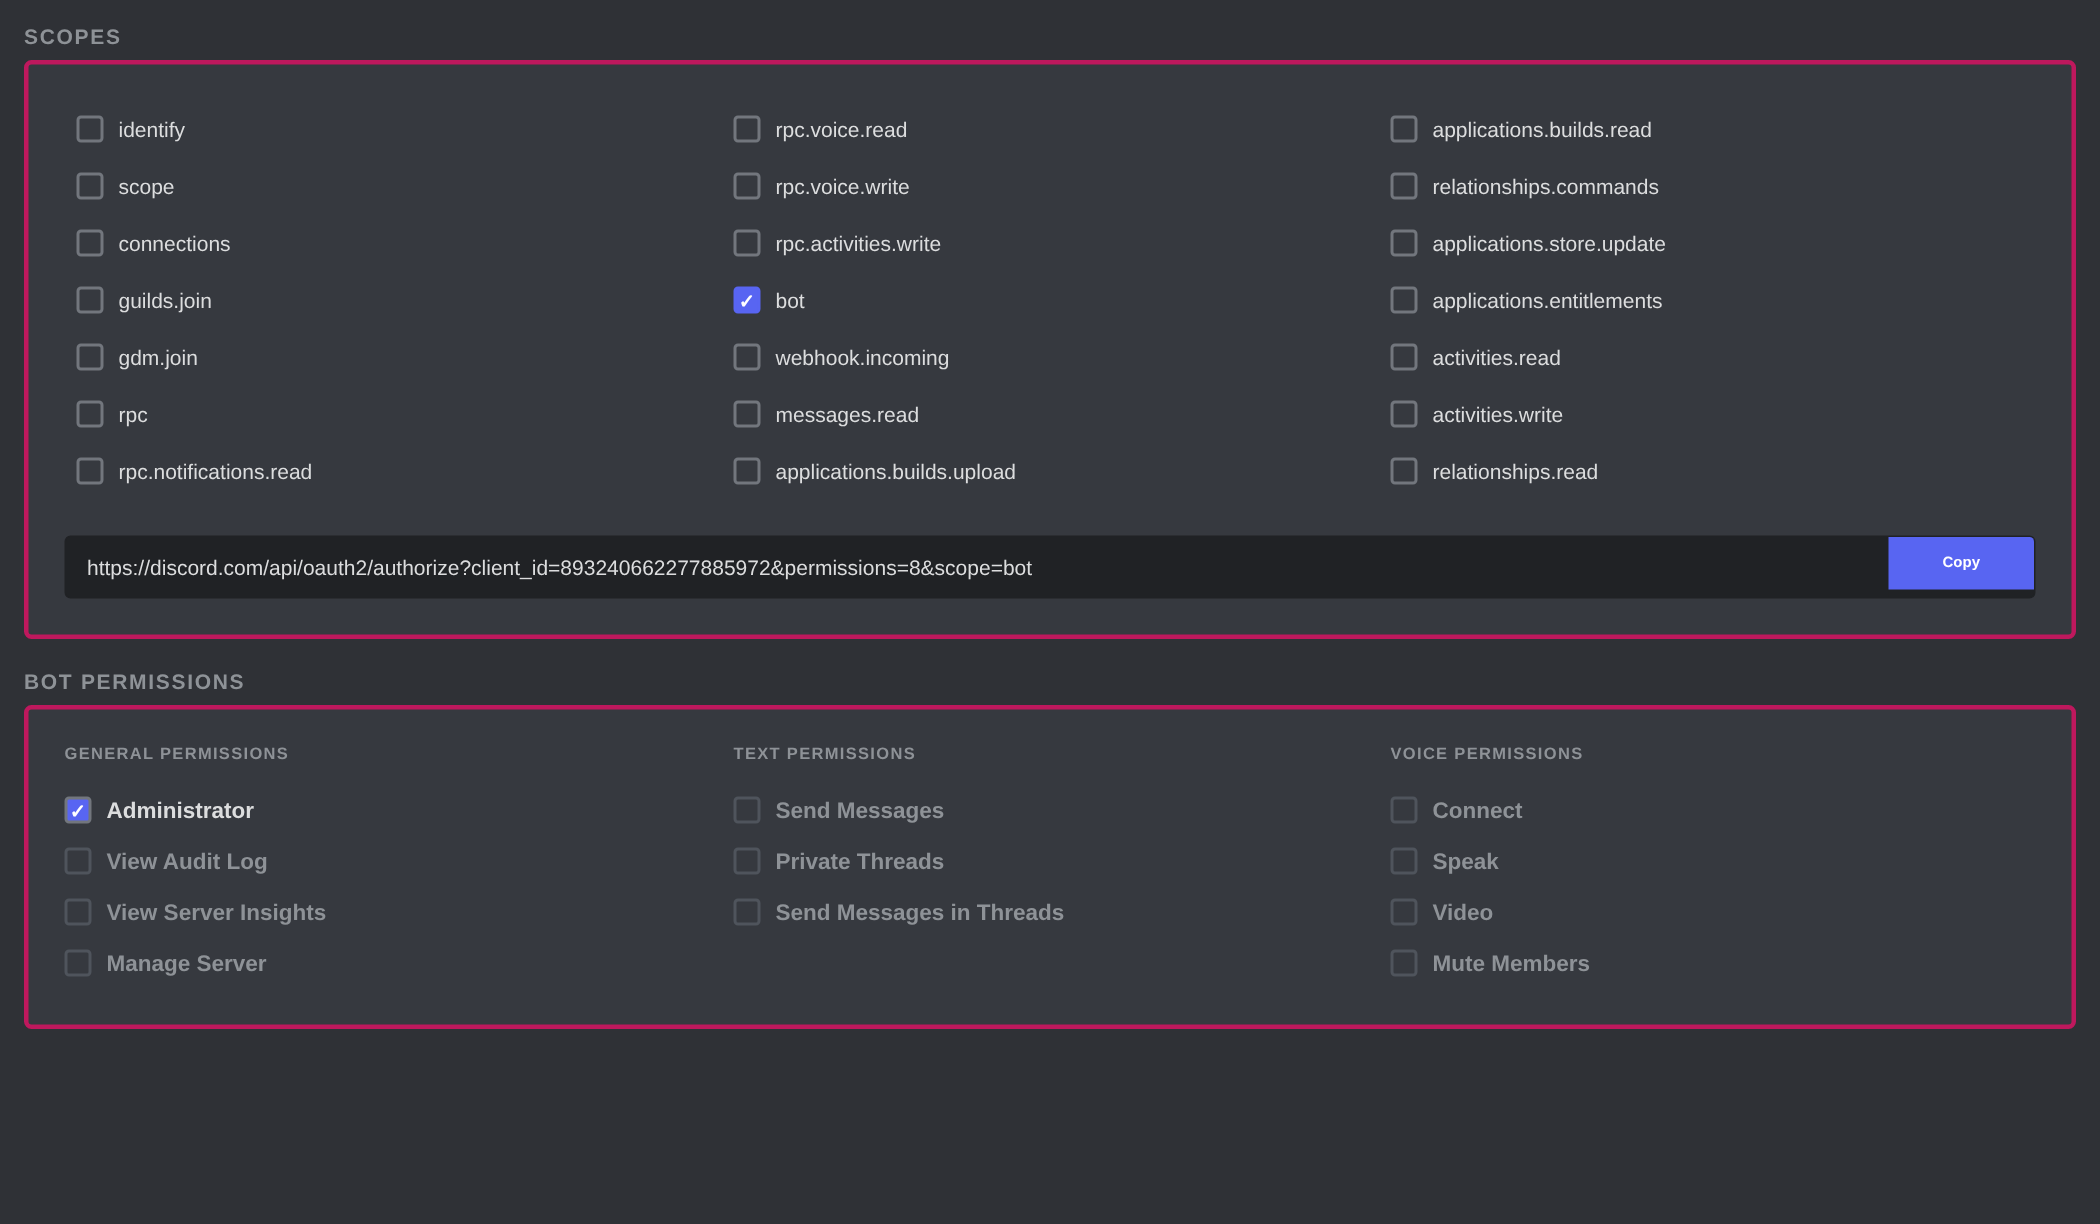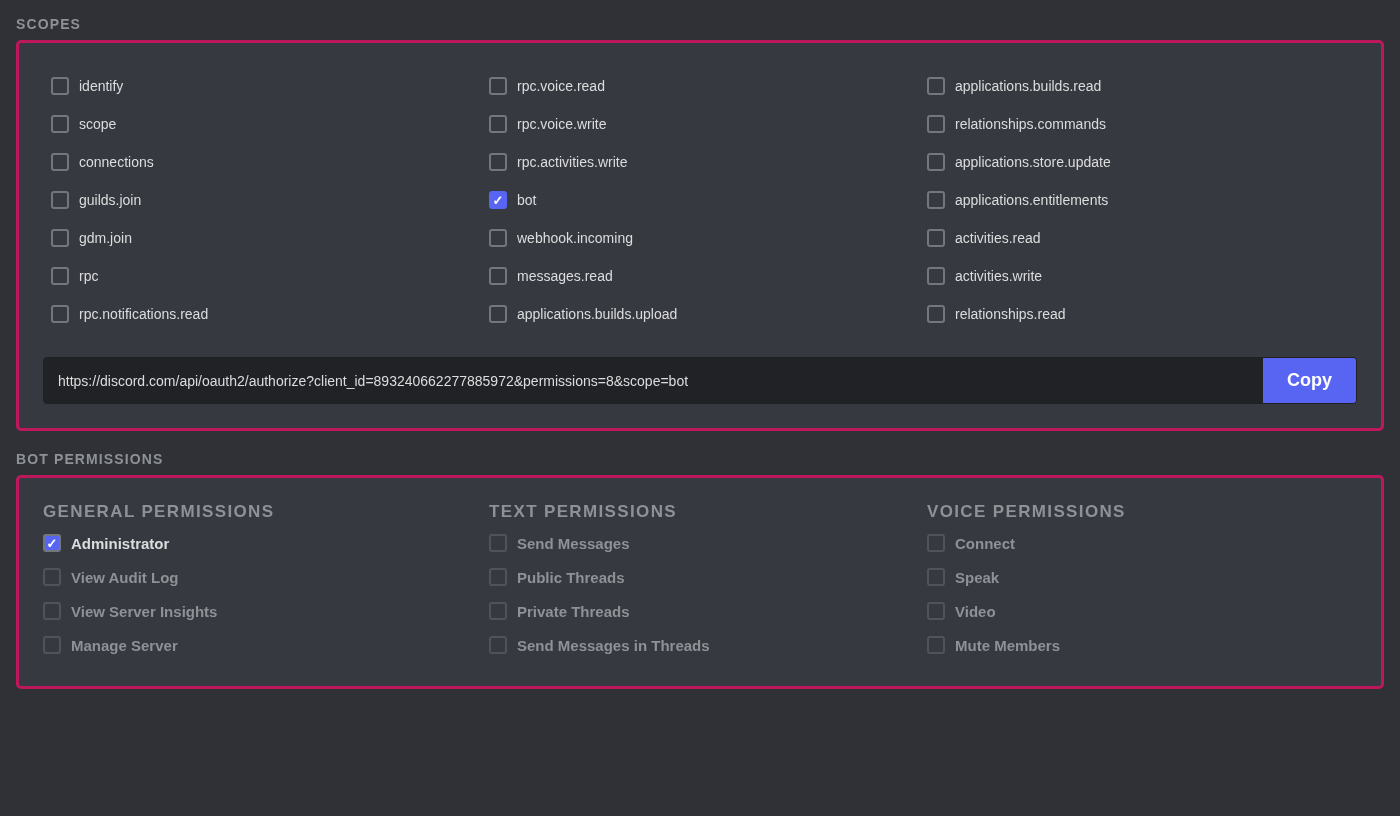--- a/index.html
+++ b/index.html
@@ -87,22 +87,22 @@
       background: #202225;
       white-space: nowrap;
       overflow: hidden;
       text-overflow: ellipsis;
     }
 
     .copy-btn {
       background: #5865f2;
       color: white;
       border: none;
-      padding: 12px 24px;
-      font-size: 18px;
+      padding: 12px 36px;
+      font-size: 10px;
       font-weight: 600;
       cursor: pointer;
       white-space: nowrap;
       height: 100%;
       align-self: stretch;
     }
 
     .permissions-grid {
       display: grid;
       grid-template-columns: repeat(3, 1fr);
@@ -111,26 +111,26 @@
 
     .perm-column {
       padding: 0 8px;
     }
 
     .perm-column:first-child {
       padding-left: 0;
     }
 
     .perm-column-header {
-      font-size: 17px;
+      font-size: 11px;
       font-weight: 700;
       letter-spacing: 0.08em;
       color: #8e9297;
       text-transform: uppercase;
-      margin-bottom: 4px;
+      margin-bottom: 14px;
     }
 
     .perm-item {
       display: flex;
       align-items: center;
       gap: 10px;
       padding: 8px 0;
       color: #8e9297;
       font-size: 15px;
       font-weight: bold;
@@ -277,24 +277,20 @@
           </div>
         </div>
         <div class="perm-column">
           <div class="perm-column-header">TEXT PERMISSIONS</div>
           <div class="perm-item">
             <div class="checkbox"></div>
             <span>Send Messages</span>
           </div>
           <div class="perm-item">
             <div class="checkbox"></div>
-            <span>Public Threads</span>
-          </div>
-          <div class="perm-item">
-            <div class="checkbox"></div>
             <span>Private Threads</span>
           </div>
           <div class="perm-item">
             <div class="checkbox"></div>
             <span>Send Messages in Threads</span>
           </div>
         </div>
         <div class="perm-column">
           <div class="perm-column-header">VOICE PERMISSIONS</div>
           <div class="perm-item">

